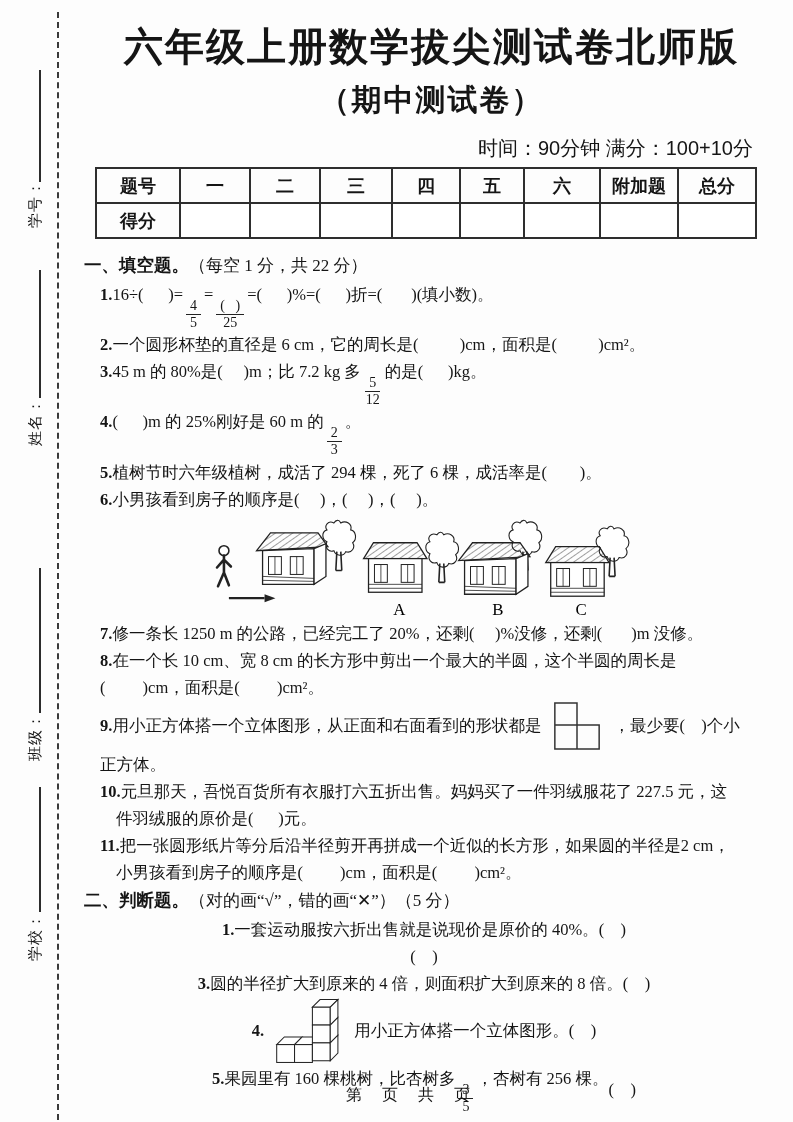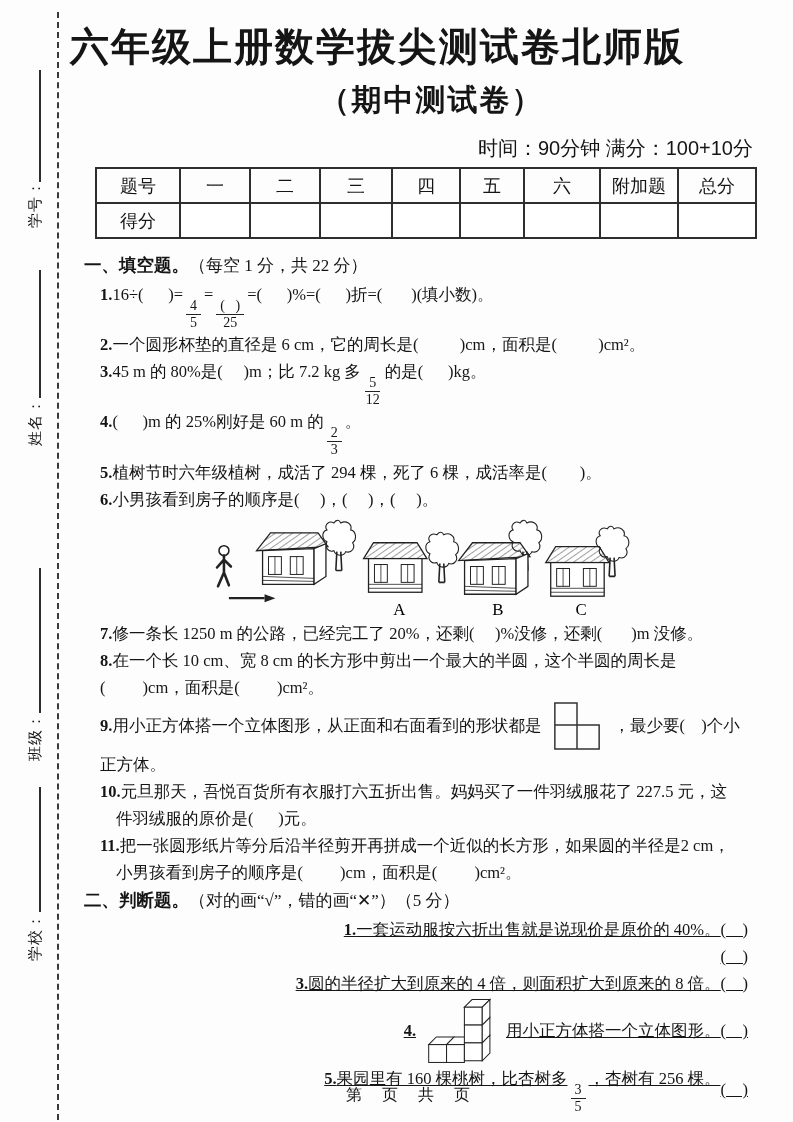--- a/index.html
+++ b/index.html
@@ -6,47 +6,47 @@
   .page{position:relative;width:793px;height:1122px;background:#fdfdfd;overflow:hidden;
         font-family:"Liberation Serif",serif;color:#151515;}
   
   .fold-line{position:absolute;left:57px;top:12px;height:1108px;width:0;
              border-left:2px dashed #3a3a3a;}
   .m-line{position:absolute;left:39px;width:2px;background:#2c2c2c;}
   .m-label{position:absolute;left:4px;width:64px;height:20px;text-align:center;
            font-size:15px;letter-spacing:1px;transform:rotate(-90deg);
            font-family:"Liberation Serif",serif;white-space:nowrap;}
   
-  .title{margin:0;padding:20px 0 0 70px;
+  .title{margin:0;padding:20px 0 0 70px;text-align:center;
          font-family:"Liberation Sans",sans-serif;font-weight:bold;
          font-size:39px;letter-spacing:2px;}
   .subtitle{margin:6px 0 0 0;padding-left:70px;text-align:center;
             font-family:"Liberation Sans",sans-serif;font-weight:bold;
             font-size:30px;letter-spacing:2px;}
   .meta{margin-top:14px;padding-right:40px;text-align:right;
         font-family:"Liberation Sans",sans-serif;font-size:20px;}
   
   table.score{border-collapse:collapse;margin:5px 0 0 95px;table-layout:fixed;}
   table.score th,table.score td{border:2px solid #2e2e2e;height:33px;padding:0;
         text-align:center;font-family:"Liberation Sans",sans-serif;
-        font-size:18px;font-weight:normal;}
+        font-size:18px;font-weight:bold;}
   table.score td.empty{background:#fff;}
   
   .content{margin:12px 0 0 84px;width:656px;}
   .q{white-space:pre-wrap;font-size:16.5px;line-height:27px;min-height:27px;}
   .q b{font-weight:bold;}
   .sec{font-size:17px;line-height:30px;white-space:pre-wrap;}
   .sec b{font-family:Liberation Mono, monospace;font-weight:bold;font-size:17.5px;}
   .indent{padding-left:16px;}
   .frac{display:inline-flex;flex-direction:column;align-items:center;
         vertical-align:-10px;margin:0 3px;line-height:1.15;font-size:14px;}
   .frac .fn{border-bottom:1.4px solid #222;padding:0 4px;}
   .frac .fd{padding:0 2px;}
   .qrow{display:flex;align-items:center;gap:12px;}
-  .judge{display:flex;justify-content:flex-end;align-items:center;width:648px;text-decoration:underline;}
+  .judge{display:flex;justify-content:center;align-items:center;width:648px;}
   .ansp{white-space:pre;font-size:16.5px;}
   .jleft{display:flex;align-items:center;gap:4px;white-space:pre-wrap;}
   .figwrap{margin:4px 0 2px 128px;}
   .footer{position:absolute;left:84px;width:656px;bottom:16px;text-align:center;
           font-size:16px;letter-spacing:8px;}
   svg{display:block;}
   .inline-svg{display:inline-block;}
 </style>
 </head>
 <body>

